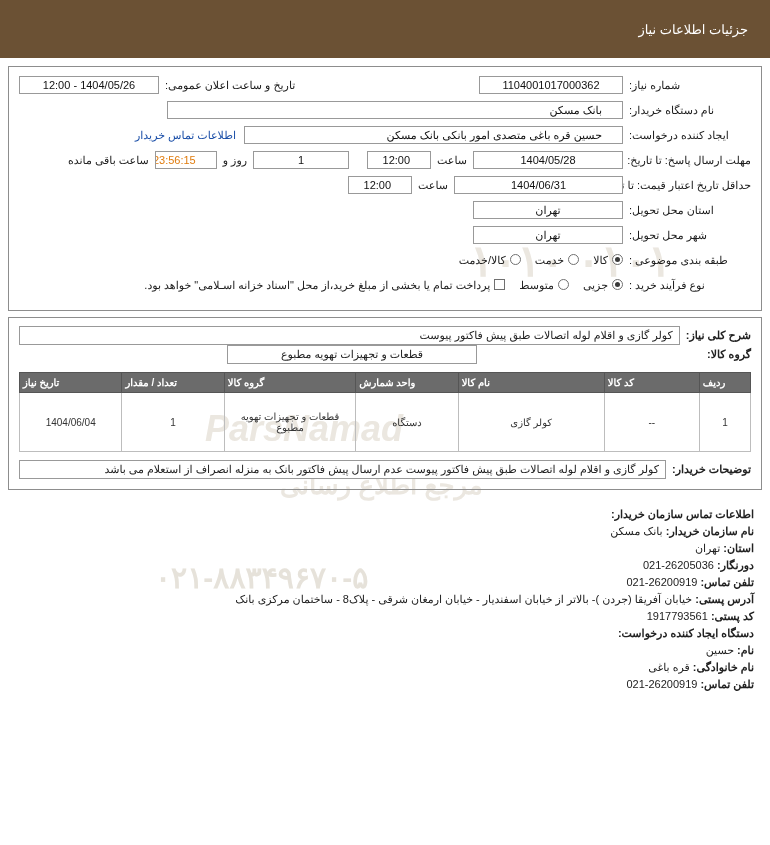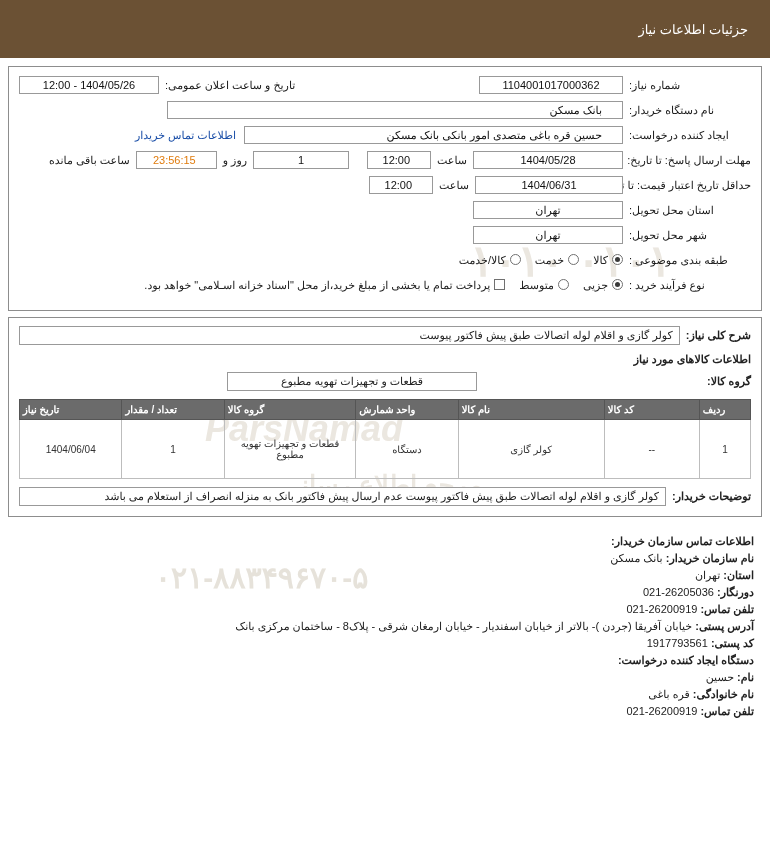--- a/index.html
+++ b/index.html
@@ -238,27 +238,27 @@
       </div>
 
       <div class="frow">
         <div class="lbl lbl-wide">مهلت ارسال پاسخ: تا تاریخ:</div>
         <div class="fld" style="width:150px">1404/05/28</div>
         <div class="inline-lbl">ساعت</div>
         <div class="fld" style="width:64px">12:00</div>
         <div class="inline-lbl" style="width:18px"></div>
         <div class="fld" style="width:96px">1</div>
         <div class="inline-lbl">روز و</div>
-        <div class="fld orange" style="width:81px">23:56:15</div>
+        <div class="fld orange" style="width:62px">23:56:15</div>
         <div class="inline-lbl">ساعت باقی مانده</div>
       </div>
 
       <div class="frow">
         <div class="lbl lbl-wide">حداقل تاریخ اعتبار قیمت: تا تاریخ:</div>
-        <div class="fld" style="width:148px">1404/06/31</div>
+        <div class="fld" style="width:169px">1404/06/31</div>
         <div class="inline-lbl">ساعت</div>
         <div class="fld" style="width:64px">12:00</div>
       </div>
 
       <div class="frow">
         <div class="lbl lbl-wide">استان محل تحویل:</div>
         <div class="fld" style="width:150px">تهران</div>
       </div>
 
       <div class="frow">
@@ -300,21 +300,20 @@
 
     </div>
 
     <div class="panel">
 
       <div class="need-row">
         <div class="need-label">شرح کلی نیاز:</div>
         <div class="need-box">کولر گازی و اقلام لوله اتصالات طبق پیش فاکتور پیوست</div>
       </div>
 
-      <div class="section-title">اطلاعات کالاهای مورد نیاز</div>
 
       <div class="group-row">
         <div class="group-label">گروه کالا:</div>
         <div class="spacer"></div>
         <div class="group-box">قطعات و تجهیزات تهویه مطبوع</div>
         <div class="spacer"></div>
       </div>
 
       <table class="items">
         <thead>

